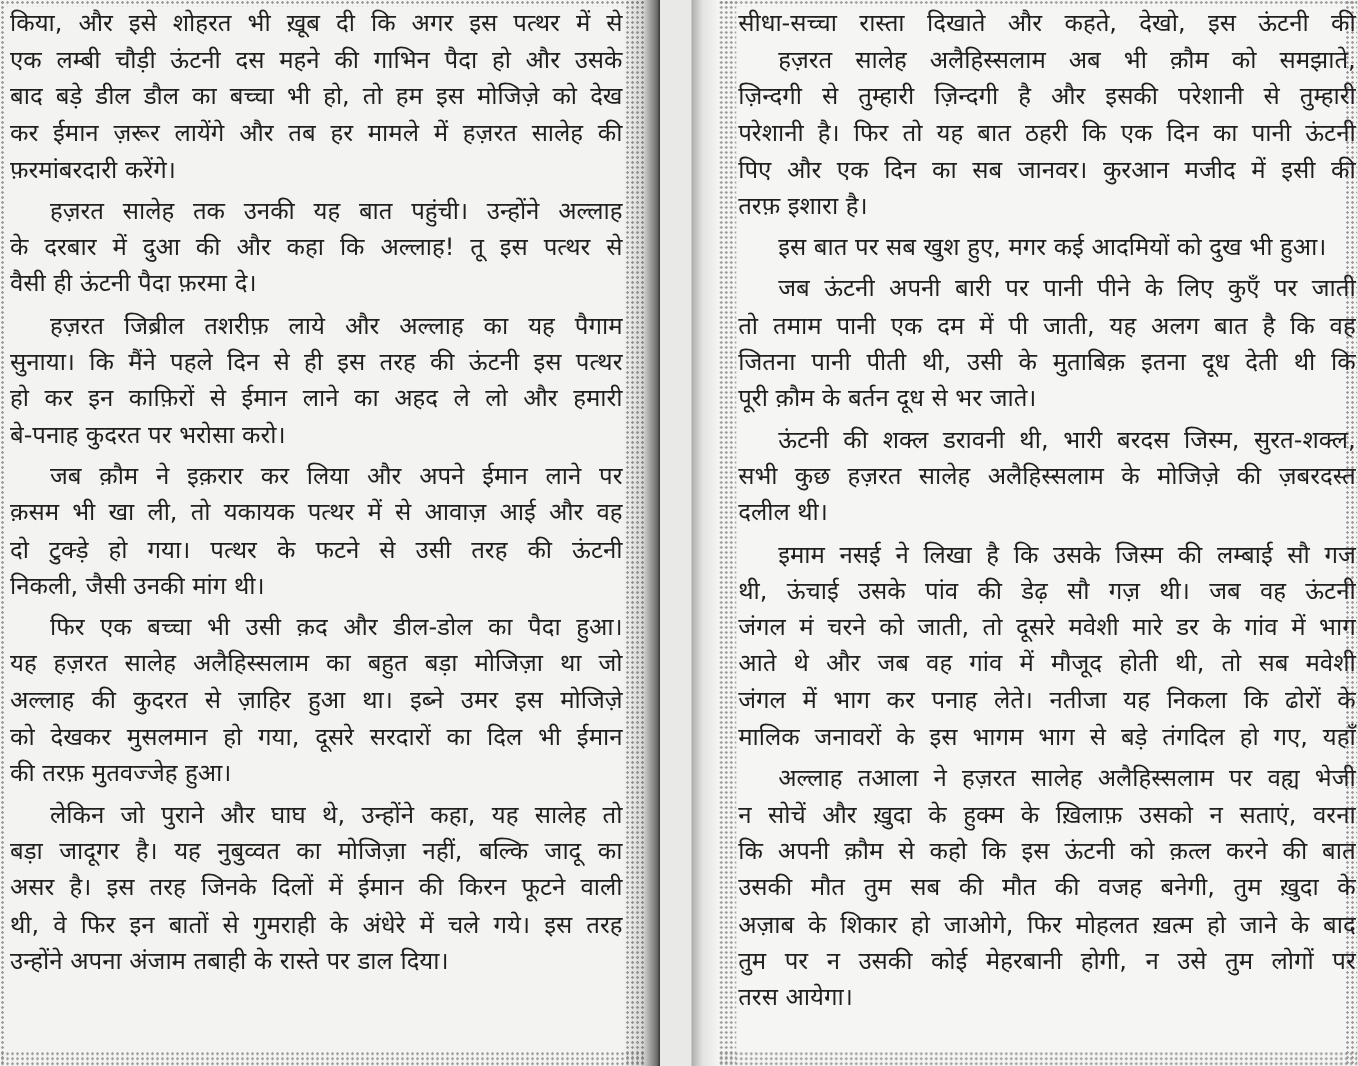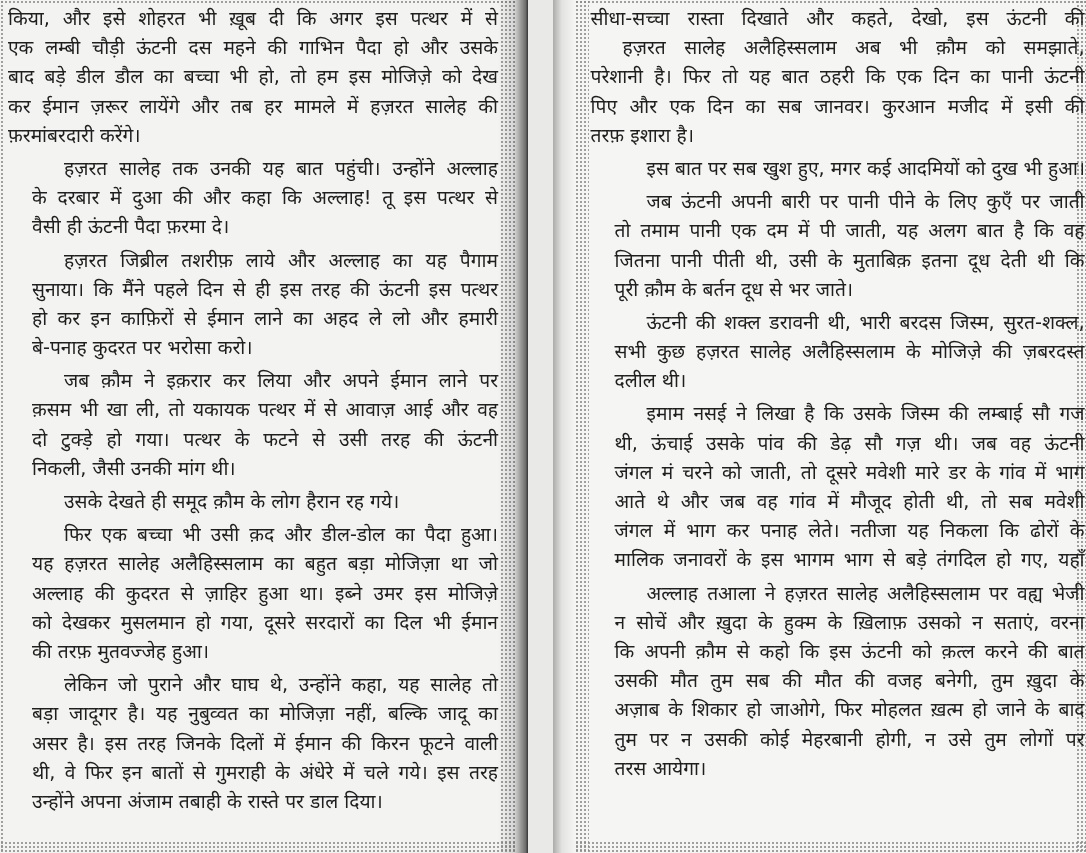--- a/index.html
+++ b/index.html
@@ -52,21 +52,21 @@
       position:absolute; color:#1f1f1f;
       font-size:19.2px; line-height:29.2px;
       text-align:justify; text-align-last:auto;
     }
     .left .text { left:8px; top:4px; width:490px; }
     .right .text { left:38px; top:4px; width:494px; }
     .line { display:block; white-space:nowrap; text-align:justify; text-align-last:justify; height:29.2px; }
     .line.last { text-align-last:left; }
     .line.indent { text-indent:32px; }
     .para { display:block; margin:0; }
-    .para + .para { margin-top:4px;margin-left:24px; }
+    .para + .para { margin-top:4px; }
   </style>
 </head>
 <body>
 
 <div class="spread">
   <div class="page left">
     <div class="border-h top"></div>
     <div class="border-v outer"></div>
     <div class="border-v inner"></div>
     <div class="border-h bottom"></div>
@@ -90,23 +90,20 @@
           <span class="line">हो कर इन काफ़िरों से ईमान लाने का अहद ले लो और हमारी</span>
           <span class="line last">बे-पनाह कुदरत पर भरोसा करो।</span>
         </div>
         <div class="para">
           <span class="line indent">जब क़ौम ने इक़रार कर लिया और अपने ईमान लाने पर</span>
           <span class="line">क़सम भी खा ली, तो यकायक पत्थर में से आवाज़ आई और वह</span>
           <span class="line">दो टुक्ड़े हो गया। पत्थर के फटने से उसी तरह की ऊंटनी</span>
           <span class="line last">निकली, जैसी उनकी मांग थी।</span>
         </div>
         <div class="para">
-          <span class="line indent last">उसके देखते ही समूद क़ौम के लोग हैरान रह गये।</span>
-        </div>
-        <div class="para">
           <span class="line indent">फिर एक बच्चा भी उसी क़द और डील-डोल का पैदा हुआ।</span>
           <span class="line">यह हज़रत सालेह अलैहिस्सलाम का बहुत बड़ा मोजिज़ा था जो</span>
           <span class="line">अल्लाह की कुदरत से ज़ाहिर हुआ था। इब्ने उमर इस मोजिज़े</span>
           <span class="line">को देखकर मुसलमान हो गया, दूसरे सरदारों का दिल भी ईमान</span>
           <span class="line last">की तरफ़ मुतवज्जेह हुआ।</span>
         </div>
         <div class="para">
           <span class="line indent">लेकिन जो पुराने और घाघ थे, उन्होंने कहा, यह सालेह तो</span>
           <span class="line">बड़ा जादूगर है। यह नुबुव्वत का मोजिज़ा नहीं, बल्कि जादू का</span>
           <span class="line">असर है। इस तरह जिनके दिलों में ईमान की किरन फूटने वाली</span>
@@ -118,20 +115,21 @@
   <div class="page right">
     <div class="gutter-shadow-right"></div>
     <div class="border-h top"></div>
     <div class="border-v inner"></div>
     <div class="border-v outer"></div>
     <div class="border-h bottom"></div>
     <div class="text" id="right-text">
         <div class="para">
           <span class="line">सीधा-सच्चा रास्ता दिखाते और कहते, देखो, इस ऊंटनी की</span>
           <span class="line indent">हज़रत सालेह अलैहिस्सलाम अब भी क़ौम को समझाते,</span>
+          <span class="line">ज़िन्दगी से तुम्हारी ज़िन्दगी है और इसकी परेशानी से तुम्हारी</span>
           <span class="line">परेशानी है। फिर तो यह बात ठहरी कि एक दिन का पानी ऊंटनी</span>
           <span class="line">पिए और एक दिन का सब जानवर। कुरआन मजीद में इसी की</span>
           <span class="line last">तरफ़ इशारा है।</span>
         </div>
         <div class="para">
           <span class="line indent last">इस बात पर सब खुश हुए, मगर कई आदमियों को दुख भी हुआ।</span>
         </div>
         <div class="para">
           <span class="line indent">जब ऊंटनी अपनी बारी पर पानी पीने के लिए कुएँ पर जाती</span>
           <span class="line">तो तमाम पानी एक दम में पी जाती, यह अलग बात है कि वह</span>

